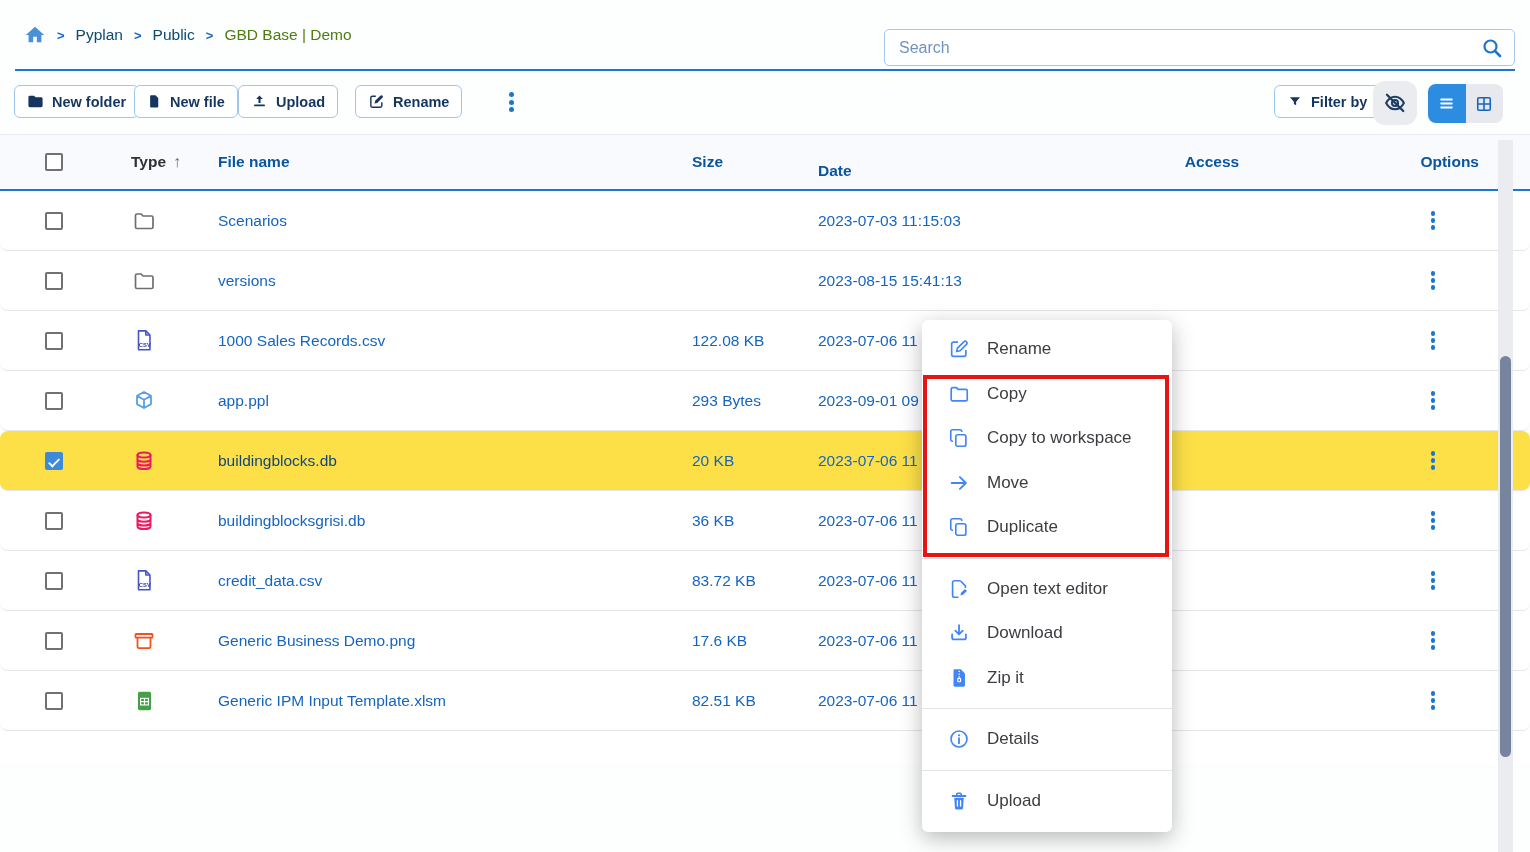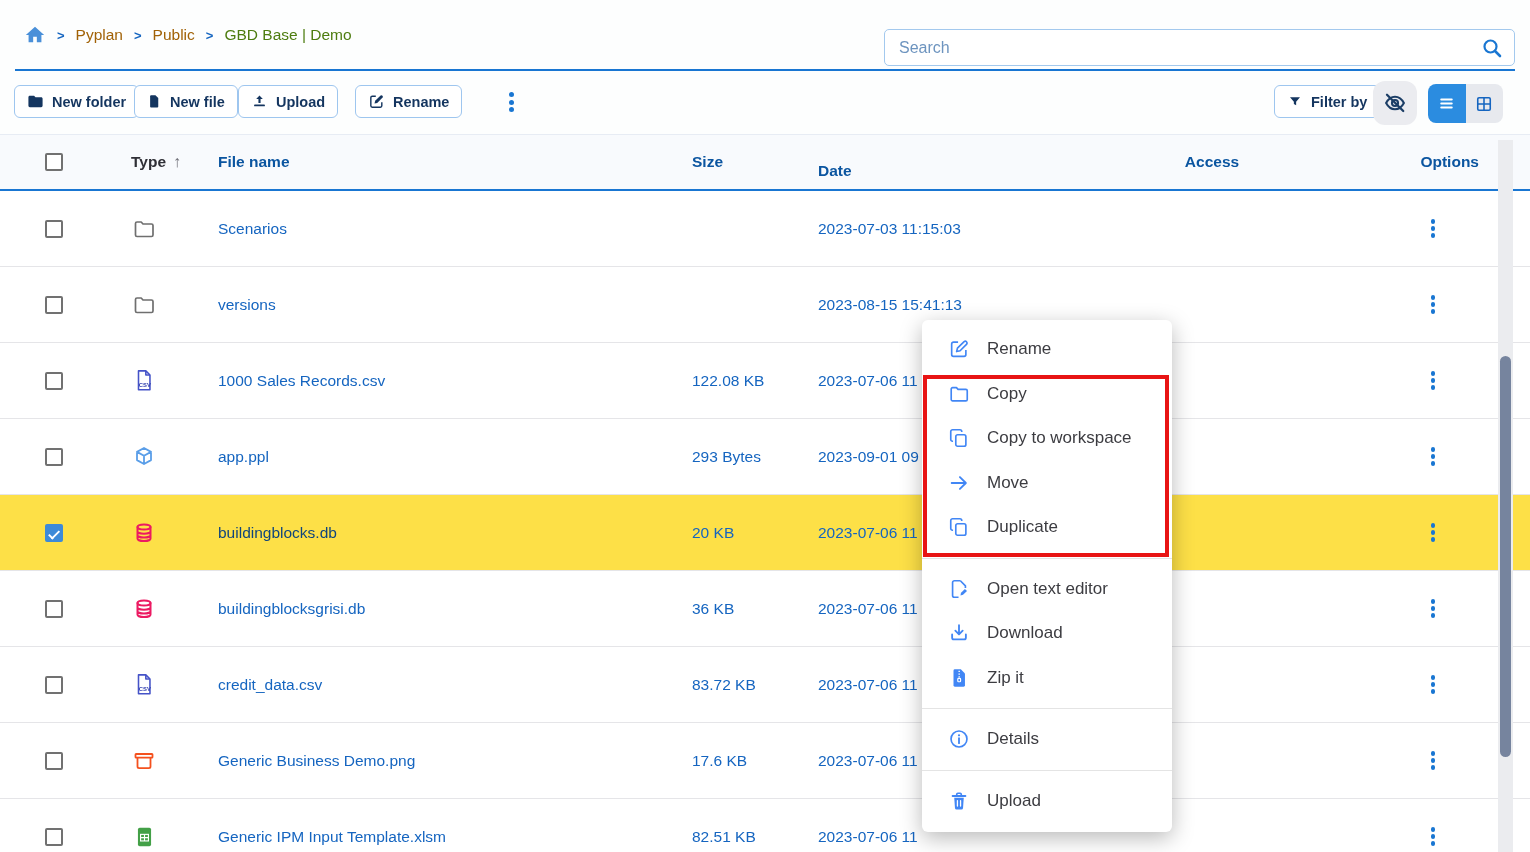--- a/index.html
+++ b/index.html
@@ -6,21 +6,21 @@
   html,body { width:1530px; height:852px; overflow:hidden; background:#fafbfe;
               font-family:"Liberation Sans", sans-serif; }
   .app { position:relative; width:1530px; height:852px; background:#fdfefe; }
 
   
   .topbar { position:relative; height:71px; background:#fdfefe; }
   .topbar::after { content:''; position:absolute; left:15px; right:15px; bottom:0;
                    height:2px; background:#1976d2; }
   .crumbs { position:absolute; left:24px; top:24px; display:flex; align-items:center; gap:11px;
             font-size:15.5px; }
-  .crumb-link { color:#a16207; cursor:pointer; text-decoration:none; }
+  .crumb-link { color:#0c4a6e; cursor:pointer; text-decoration:none; }
   .crumb-sep { color:#1565c0; font-size:13px; font-weight:bold; }
   .crumb-current { color:#4d7c0f; }
   .home-ic { display:flex; }
 
   .searchbox { position:absolute; right:15px; top:29px; width:631px; height:37px;
                border:1px solid #a3c9ee; border-radius:5px; background:#fff;
                display:flex; align-items:center; }
   .searchbox input { flex:1; border:none; outline:none; background:transparent;
                font-size:16px; padding:0 14px; color:#2c567e;
                font-family:"Liberation Sans", sans-serif; }
@@ -55,21 +55,21 @@
   .th { font-size:15.5px; font-weight:bold; color:#0b55a0; }
   .th-check { padding-left:45px; }
   .th-type { padding-left:41px; color:#2f2f36; display:flex; align-items:center; gap:7px; }
   .sort-arrow { color:#6f6f78; font-weight:normal; font-size:16px; }
   .th-name { padding-left:20px; }
   .th-size { padding-left:16px; }
   .th-date { padding-left:18px;margin-top:18px; }
   .th-access { text-align:center; }
   .th-options { text-align:right; padding-right:18px; }
 
-  .trow { height:76px; background:#fff; border-bottom:1px solid #e5e5e8; align-items:center; }
+  .trow { height:60px; background:#fff; border-bottom:1px solid #e5e5e8; align-items:center;border-radius:8px; }
   .trow.selected { background:#fde047; }
   .c-check { padding-left:45px; }
   .cb { width:18px; height:18px; border:2px solid #717171; border-radius:2px; display:block;
         background:#fff; cursor:pointer; position:relative; }
   .cb.checked { background:#3d8ad8; border-color:#3d8ad8; }
   .cb.checked::after { content:''; position:absolute; left:3px; top:6px; width:9px; height:4px;
         border-left:2px solid #fff; border-bottom:2px solid #fff; transform:rotate(-45deg) translateY(-2px); }
   .c-type { display:flex; justify-content:center; }
   .c-name { padding-left:20px; font-size:15.5px; }
   .c-name a { color:#1565c0; cursor:pointer; text-decoration:none; }

